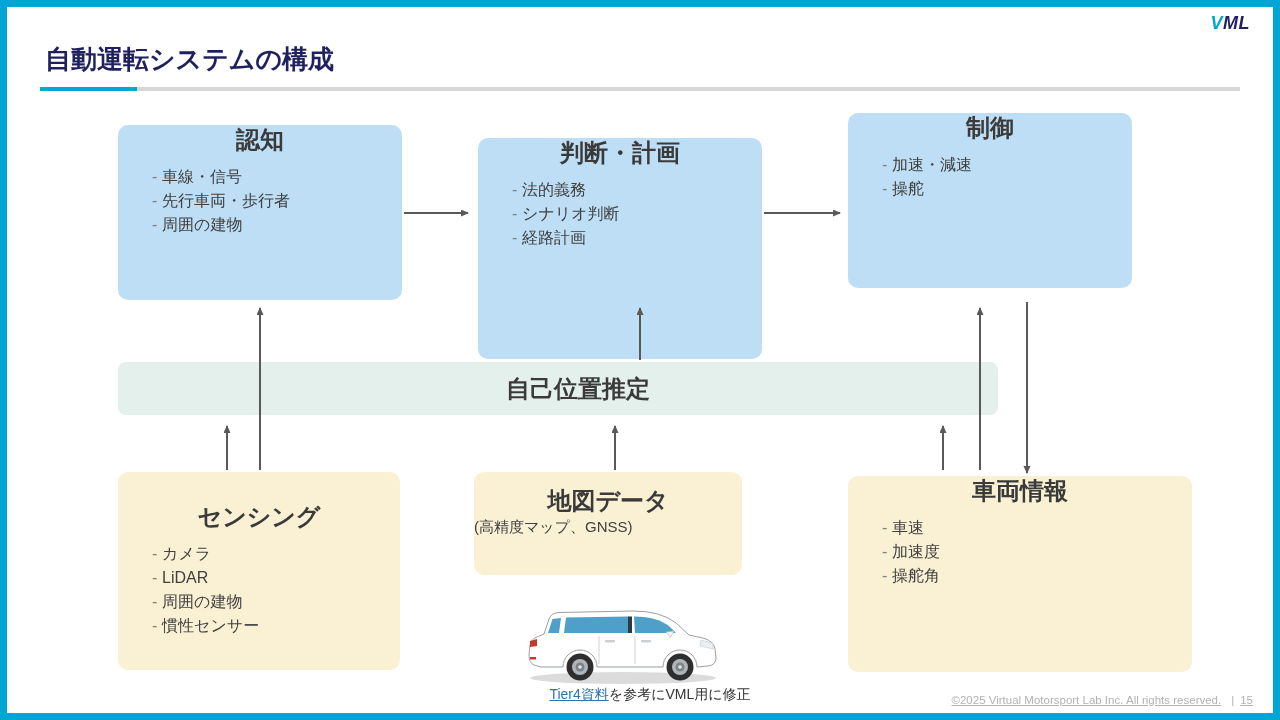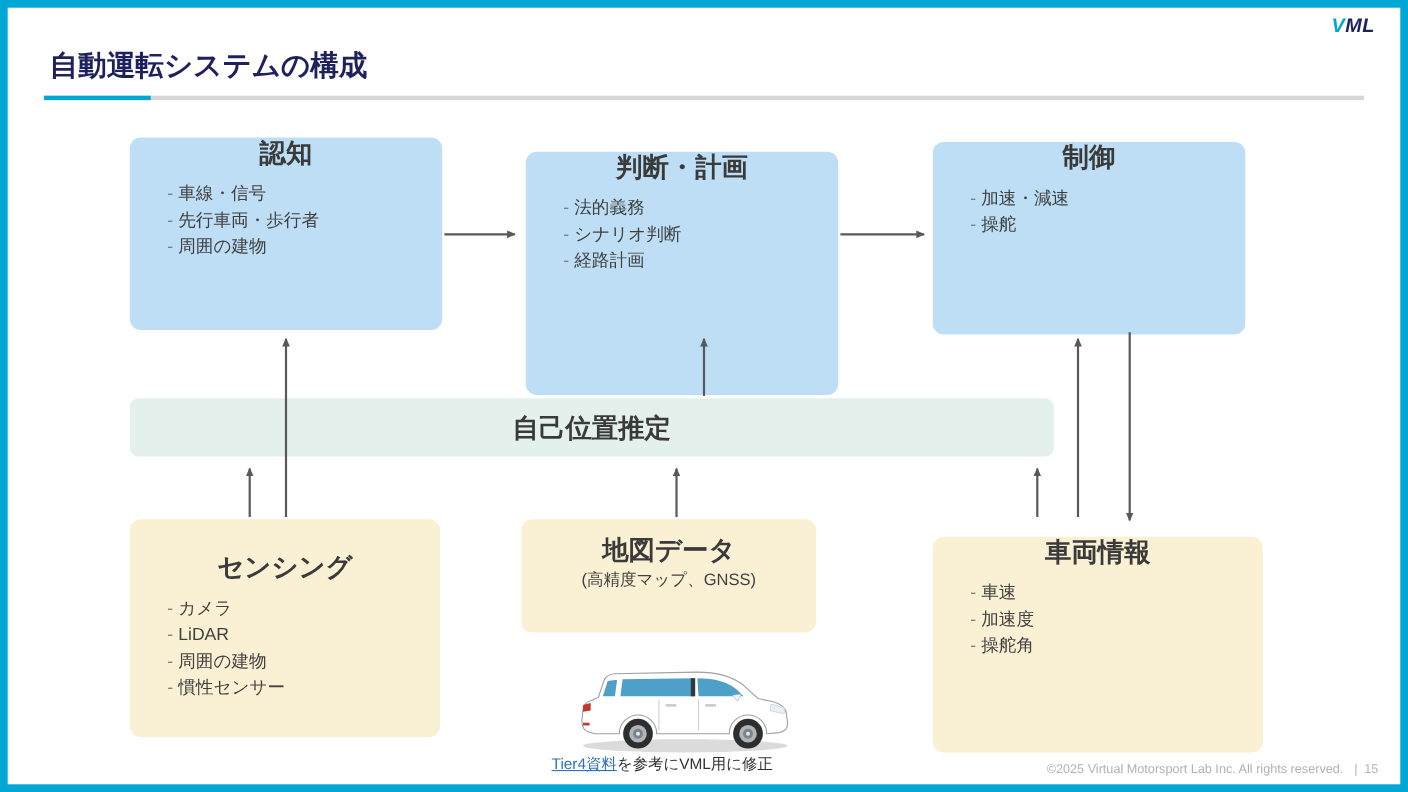--- a/index.html
+++ b/index.html
@@ -32,51 +32,51 @@
   }
   
   .box { position:absolute; border-radius:10px; z-index:1; box-sizing:border-box; }
   .blue  { background:#BDDEF5; }
   .cream { background:#FAF0D3; }
   .box-title {
     text-align:center; font-size:24px; font-weight:bold; color:#3A3A3A;
     line-height:30px;
   }
   .box-subtitle {
-    text-align:center; font-size:15px; color:#3F3F3F; margin-top:2px;
+    font-size:15px; color:#3F3F3F; margin-top:2px;
   }
   .box-list { margin-top:10px; padding-left:34px; }
   .bullet-row { display:flex; line-height:24px; font-size:16px; color:#3F3F3F; }
   .dash { color:#808080; width:10px; flex:0 0 10px; }
   .bullet-text { }
   .pt22 { }
   .pt30 { padding-top:30px; }
   .pt14 { padding-top:14px; }
   .band {
     position:absolute; left:118px; top:362px; width:840px; height:53px;
     background:#E4F0EB; border-radius:8px; z-index:1;
     display:flex; align-items:center; justify-content:center;
-    font-size:24px; font-weight:bold; color:#3A3A3A;
+    font-size:24px; font-weight:bold; color:#3A3A3A;padding-left:40px;
   }
   .arrows {
     position:absolute; left:0; top:0; z-index:2; pointer-events:none;
   }
   
   .car { position:absolute; left:517px; top:603px; width:215px; height:85px; z-index:1; }
   
   .source-note {
-    position:absolute; left:462px; top:686px; width:280px; z-index:11;
+    position:absolute; left:510px; top:686px; width:280px; z-index:11;
     text-align:center; font-size:14px; color:#333333; white-space:nowrap;
   }
   .source-note a {
     color:#2E74B5; text-decoration:underline; cursor:pointer;
   }
   .copyright {
     position:absolute; right:27px; top:694px; z-index:11;
-    font-size:11.5px; color:#B2B2B2; white-space:nowrap;
+    font-size:11.5px; color:#B2B2B2; white-space:nowrap;text-decoration:underline;
   }
   .copyright .divider { margin:0 6px 0 10px; }
 </style>
 </head>
 <body>
 
 <div class="slide">
   <div class="frame"></div>
 
   <div class="logo"><span class="logo-v">V</span><span class="logo-ml">ML</span></div>
@@ -115,21 +115,21 @@
           <span class="dash">-</span>
           <span class="bullet-text">シナリオ判断</span>
         </div>
         <div class="bullet-row">
           <span class="dash">-</span>
           <span class="bullet-text">経路計画</span>
         </div>
       </div>
   </div>
 
-  <div class="box blue pt22" style="left:848px;top:129px;width:284px;height:175px">
+  <div class="box blue pt22" style="left:848px;top:113px;width:284px;height:175px">
     <div class="box-title">制御</div>
     <div class="box-list">
         <div class="bullet-row">
           <span class="dash">-</span>
           <span class="bullet-text">加速・減速</span>
         </div>
         <div class="bullet-row">
           <span class="dash">-</span>
           <span class="bullet-text">操舵</span>
         </div>
@@ -160,21 +160,21 @@
           <span class="bullet-text">慣性センサー</span>
         </div>
       </div>
   </div>
 
   <div class="box cream pt14" style="left:474px;top:472px;width:268px;height:103px">
     <div class="box-title">地図データ</div>
     <div class="box-subtitle">(高精度マップ、GNSS)</div>
   </div>
 
-  <div class="box cream pt22" style="left:848px;top:488px;width:300px;height:196px">
+  <div class="box cream pt22" style="left:848px;top:476px;width:344px;height:196px">
     <div class="box-title">車両情報</div>
     <div class="box-list">
         <div class="bullet-row">
           <span class="dash">-</span>
           <span class="bullet-text">車速</span>
         </div>
         <div class="bullet-row">
           <span class="dash">-</span>
           <span class="bullet-text">加速度</span>
         </div>

